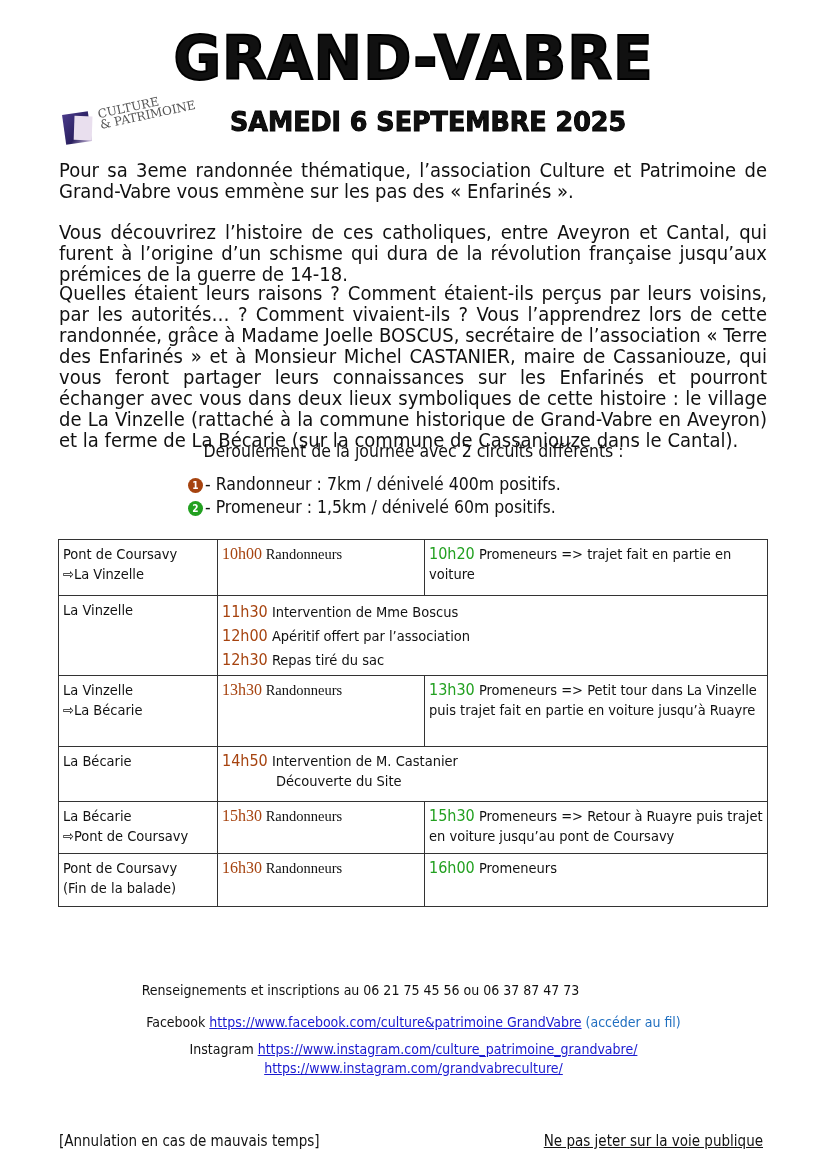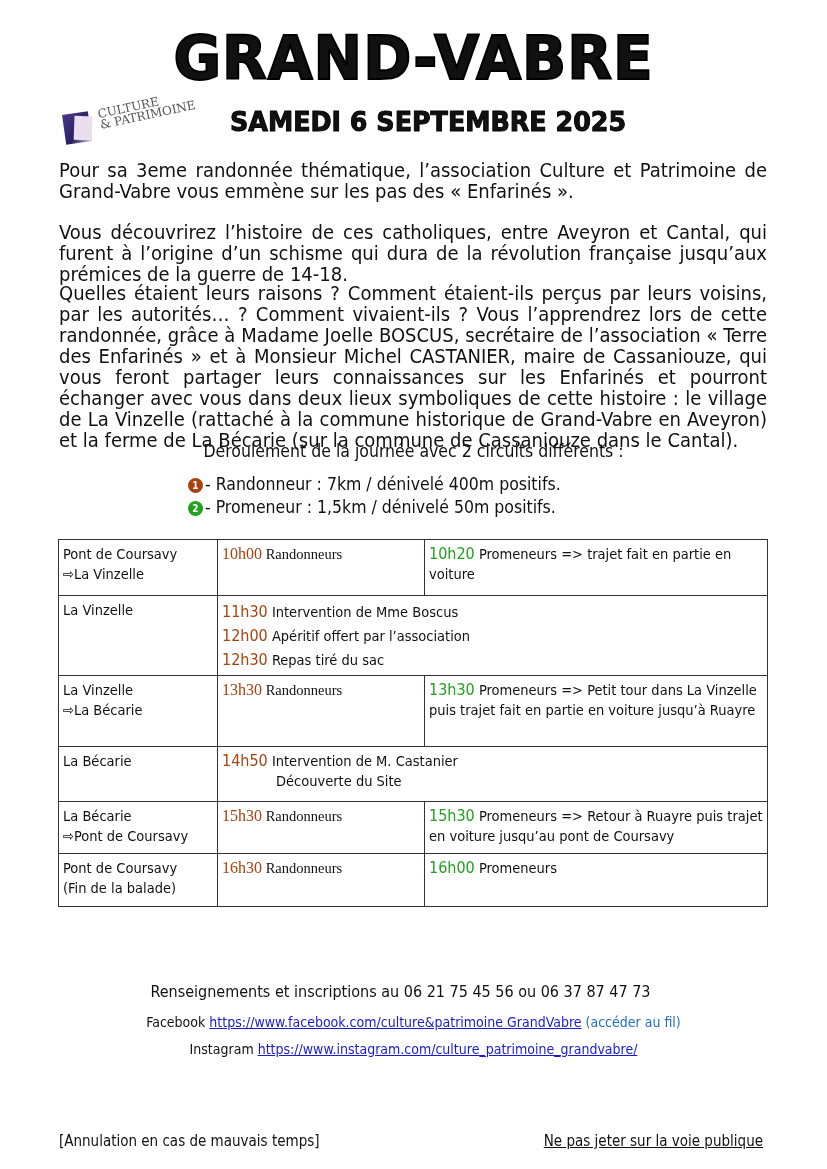--- a/index.html
+++ b/index.html
@@ -25,21 +25,21 @@
             font-size: 10px; text-align: center; line-height: 15px; vertical-align: 1px; margin-right: 2px; font-weight: bold; }
   table.sched { position: absolute; top: 539px; left: 58px; width: 710px; border-collapse: collapse;
                 font-size: 14.5px; line-height: 20px; }
   table.sched td { border: 1px solid #333; vertical-align: top; padding: 4px 4px 3px 4px; }
   table.sched td.loc { width: 150px; }
   table.sched td.c2 { width: 198px; font-family: Liberation Serif, serif; }
   .t-r { color: #a6430f; font-size: 16px; }
   .t-g { color: #22a020; font-size: 16px; }
   .u { text-decoration: underline; font-size: 16px; }
   .indent { padding-left: 54px; }
-  .contact { position: absolute; top: 982px; left: 0; width: 721px; text-align: center; font-size: 16px; padding-left: 40px; }
+  .contact { position: absolute; top: 982px; left: 0; width: 721px; text-align: center; font-size: 14px; }
   .social { position: absolute; left: 0; width: 827px; text-align: center; font-size: 14px; line-height: 19px; }
   a.lnk { color: #1a1ad0; text-decoration: underline; margin-top: 35px; }
   .acc { color: #1f6fc0; }
   .foot-l { position: absolute; top: 1132px; left: 59px; font-size: 15px; }
   .foot-r { position: absolute; top: 1132px; right: 64px; font-size: 15px; text-decoration: underline; }
 </style>
 </head>
 <body>
 
 <div class="title"><span>GRAND-VABRE</span></div>
@@ -55,21 +55,21 @@
 
 <div class="para" style="top:160px">Pour sa 3eme randonnée thématique, l’association Culture et Patrimoine de Grand-Vabre vous emmène sur les pas des « Enfarinés ».</div>
 <div class="para" style="top:222px">Vous découvrirez l’histoire de ces catholiques, entre Aveyron et Cantal, qui furent à l’origine d’un schisme qui dura de la révolution française jusqu’aux prémices de la guerre de 14-18.</div>
 <div class="para" style="top:283px">Quelles étaient leurs raisons ? Comment étaient-ils perçus par leurs voisins, par les autorités… ? Comment vivaient-ils ? Vous l’apprendrez lors de cette randonnée, grâce à Madame Joelle BOSCUS, secrétaire de l’association « Terre des Enfarinés » et à Monsieur Michel CASTANIER, maire de Cassaniouze, qui vous feront partager leurs connaissances sur les Enfarinés et pourront échanger avec vous dans deux lieux symboliques de cette histoire : le village de La Vinzelle (rattaché à la commune historique de Grand-Vabre en Aveyron) et la ferme de La Bécarie (sur la commune de Cassaniouze dans le Cantal).</div>
 
 <div class="deroul">Déroulement de la journée avec 2 circuits différents :</div>
 <div class="circuits" style="top:474px">
   <span class="bullet" style="background:#a6430f">1</span><span>- Randonneur : 7km / dénivelé 400m positifs.</span>
 </div>
 <div class="circuits" style="top:497px">
-  <span class="bullet" style="background:#22a020">2</span><span>- Promeneur : 1,5km / dénivelé 50m positifs.</span>
+  <span class="bullet" style="background:#22a020">2</span><span>- Promeneur : 1,5km / dénivelé 60m positifs.</span>
 </div>
 
 <table class="sched">
   <tbody>
   <tr style="height:56px">
     <td class="loc">
           <div>Pont de Coursavy</div>
           <div>⇨La Vinzelle</div>
         </td>
     <td class="c2"><span class="t-r">10h00</span><span> Randonneurs</span></td>
@@ -120,16 +120,17 @@
   </tr>
 </tbody>
   </table>
 
 <div class="contact">Renseignements et inscriptions au 06 21 75 45 56 ou 06 37 87 47 73</div>
 <div class="social" style="top:1013px">
   <span>Facebook </span><a class="lnk">https://www.facebook.com/culture&amp;patrimoine GrandVabre</a><span class="acc"> (accéder au fil)</span>
 </div>
 <div class="social" style="top:1040px">
   <div><span>Instagram </span><a class="lnk">https://www.instagram.com/culture_patrimoine_grandvabre/</a></div>
+  <div><a class="lnk">https://www.instagram.com/grandvabreculture/</a></div>
 </div>
 
 <div class="foot-l">[Annulation en cas de mauvais temps]</div>
 <div class="foot-r">Ne pas jeter sur la voie publique</div>
 
 </body></html>

